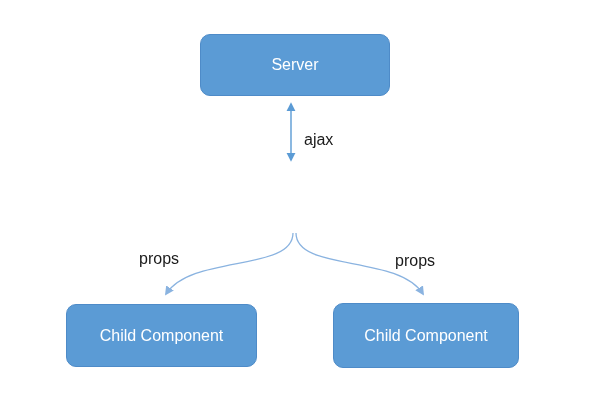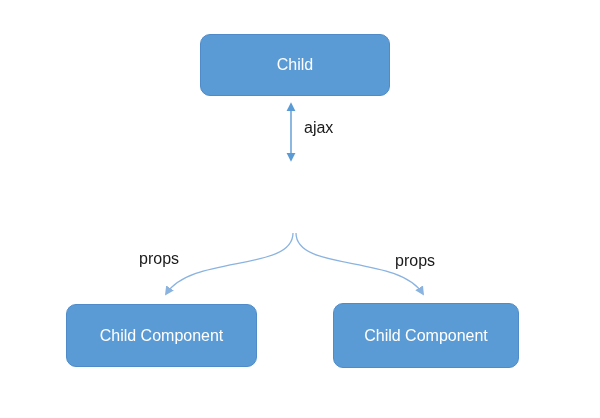--- a/index.html
+++ b/index.html
@@ -29,21 +29,21 @@
   .node-server{left:200px;top:34px;width:190px;height:62px;}
   .node-root{left:200px;top:168px;width:188px;height:64px;}
   .node-child-left{left:66px;top:304px;width:191px;height:63px;}
   .node-child-right{left:333px;top:303px;width:186px;height:65px;}
   .edge-label{
     position:absolute;
     color:var(--label-color,#1a1a1a);
     font-size:16px;
     white-space:nowrap;
   }
-  .label-ajax{left:304px;top:119px;}
+  .label-ajax{left:304px;top:131px;}
   .label-props-left{left:139px;top:250px;}
   .label-props-right{left:395px;top:252px;}
 </style>
 </head>
 <body>
 
 <div class="stage">
 
   <svg class="connector-layer" width="600" height="418" viewBox="0 0 600 418" xmlns="http://www.w3.org/2000/svg">
     <defs>
@@ -56,21 +56,21 @@
     </defs>
 
     <path class="straight-connector" d="M 291 104 L 291 160" marker-start="url(#arrowStrong)" marker-end="url(#arrowStrong)"></path>
 
     <path class="curve-connector" d="M 293 233 C 293 272, 192 254, 166 294" marker-end="url(#arrowSoft)"></path>
 
     <path class="curve-connector" d="M 296 233 C 296 272, 398 254, 423 294" marker-end="url(#arrowSoft)"></path>
   </svg>
 
   <div class="node node-server">
-    <span>Child</span>
+    <span>Server</span>
   </div>
 
 
   <div class="node node-child-left">
     <span>Child Component</span>
   </div>
 
   <div class="node node-child-right">
     <span>Child Component</span>
   </div>

